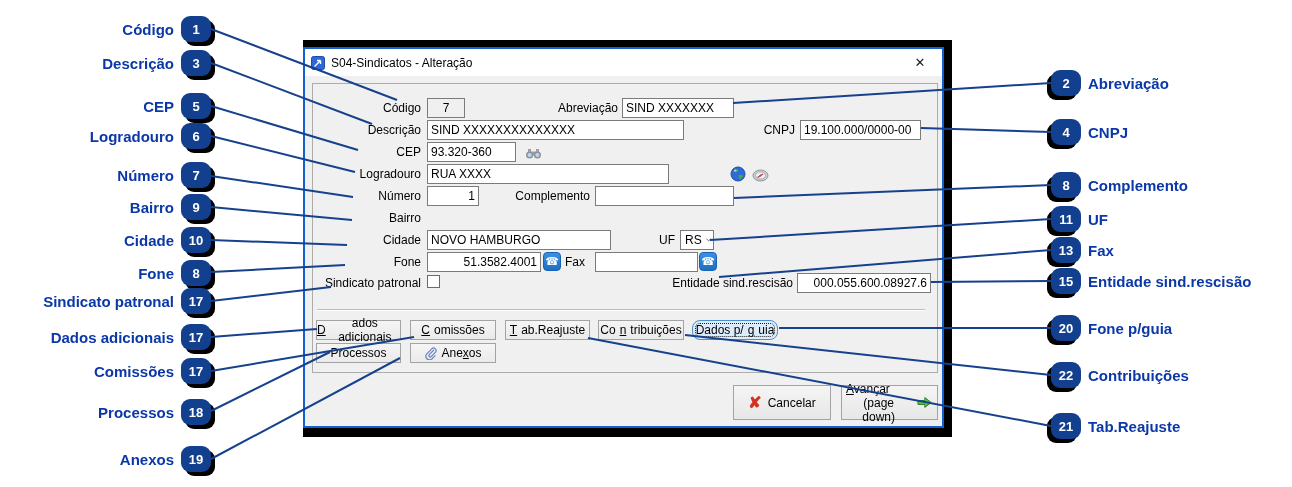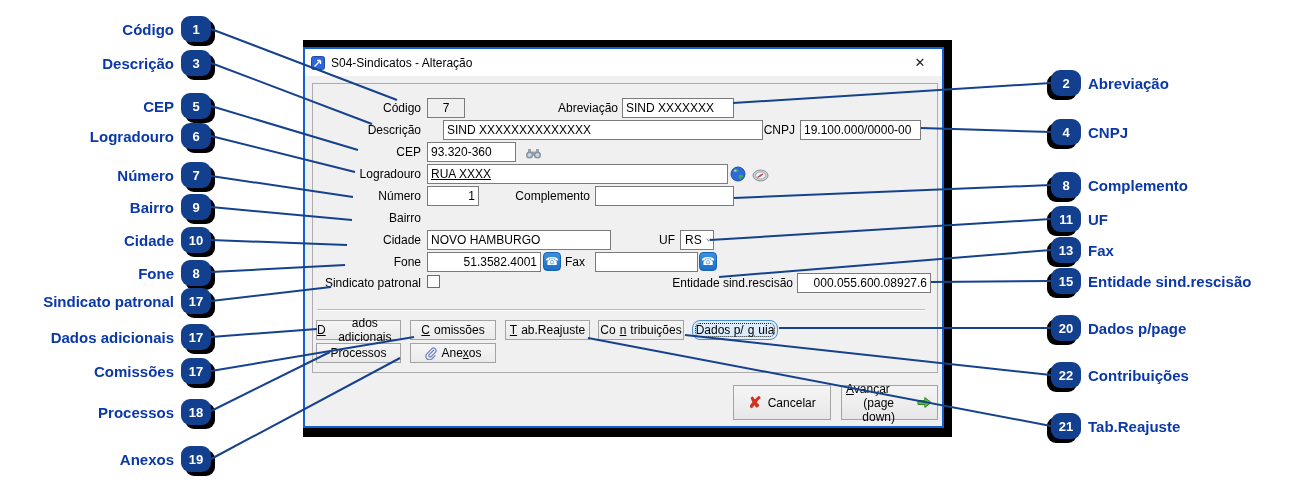--- a/index.html
+++ b/index.html
@@ -82,40 +82,40 @@
     </div>
     <div class="dlg-body">
       <div class="groupbox"></div>
 
       <span class="flabel" style="left:6px;top:25px;width:110px">Código</span>
       <input class="tb ro" style="left: 122px; top: 22px; width: 38px;" readonly="" value="7">
       <span class="flabel" style="left:213px;top:25px;width:100px">Abreviação</span>
       <input class="tb" style="left: 317px; top: 22px; width: 112px;" value="SIND XXXXXXX">
 
       <span class="flabel" style="left:6px;top:47px;width:110px">Descrição</span>
-      <input class="tb" style="left: 138px; top: 44px; width: 320px;" value="SIND XXXXXXXXXXXXXX">
+      <input class="tb" style="left: 122px; top: 44px; width: 257px;" value="SIND XXXXXXXXXXXXXX">
       <span class="flabel" style="left:390px;top:47px;width:100px">CNPJ</span>
       <input class="tb" style="left: 495px; top: 44px; width: 121px;" value="19.100.000/0000-00">
 
       <span class="flabel" style="left:6px;top:69px;width:110px">CEP</span>
       <input class="tb" style="left: 122px; top: 66px; width: 89px;" value="93.320-360">
       <button class="iconbtn" style="left:219px;top:68px">
         <svg width="17" height="13" viewBox="0 0 17 13">
           <rect x="5.5" y="4.5" width="6" height="4" fill="#9aa0a6"></rect>
           <circle cx="4.6" cy="8" r="3.6" fill="#8d9298"></circle>
             <circle cx="12.4" cy="8" r="3.6" fill="#8d9298"></circle>
           <circle cx="4.6" cy="8" r="2.1" fill="#bcd6f0"></circle>
             <circle cx="12.4" cy="8" r="2.1" fill="#bcd6f0"></circle>
           <rect x="3" y="2" width="3" height="3" fill="#9aa0a6"></rect>
             <rect x="11" y="2" width="3" height="3" fill="#9aa0a6"></rect>
         </svg>
       </button>
 
       <span class="flabel" style="left:6px;top:91px;width:110px">Logradouro</span>
-      <input class="tb" style="left: 122px; top: 88px; width: 301px; text-decoration: underline;" value="RUA XXXX">
+      <input class="tb" style="left: 122px; top: 88px; width: 242px;" value="RUA XXXX">
       <button class="iconbtn" style="left:424px;top:89px">
         <svg width="16" height="16" viewBox="0 0 16 16">
           <circle cx="8" cy="8" r="7" fill="#2e6bd6" stroke="#1c4ba8"></circle>
           <path d="M3 5 Q5 2.5 8 3.5 Q9 5 7 6 Q4.5 6.5 3 5Z" fill="#3fae49"></path>
           <path d="M9 9 Q12 8 13 10 Q12 13 9.5 13 Q8 11 9 9Z" fill="#3fae49"></path>
           <circle cx="5.2" cy="4.6" r="1.2" fill="#ffffff" opacity="0.55"></circle>
         </svg>
       </button>
       <button class="iconbtn" style="left:446px;top:90px">
         <svg width="17" height="13" viewBox="0 0 17 13">
@@ -259,21 +259,21 @@
 <div class="ann r" style="top:237px">
     <span class="badge">13</span>
     <span>Fax</span>
   </div>
 <div class="ann r" style="top:268px">
     <span class="badge">15</span>
     <span>Entidade sind.rescisão</span>
   </div>
 <div class="ann r" style="top:315px">
     <span class="badge">20</span>
-    <span>Dados p/page</span>
+    <span>Fone p/guia</span>
   </div>
 <div class="ann r" style="top:362px">
     <span class="badge">22</span>
     <span>Contribuições</span>
   </div>
 <div class="ann r" style="top:413px">
     <span class="badge">21</span>
     <span>Tab.Reajuste</span>
   </div>
 

